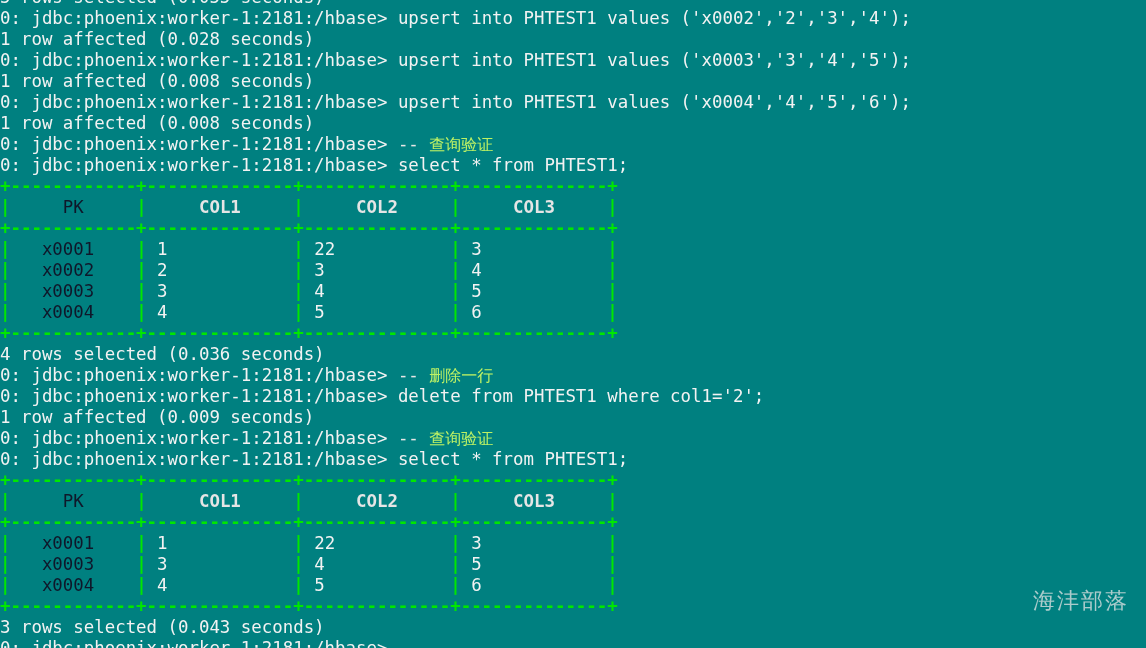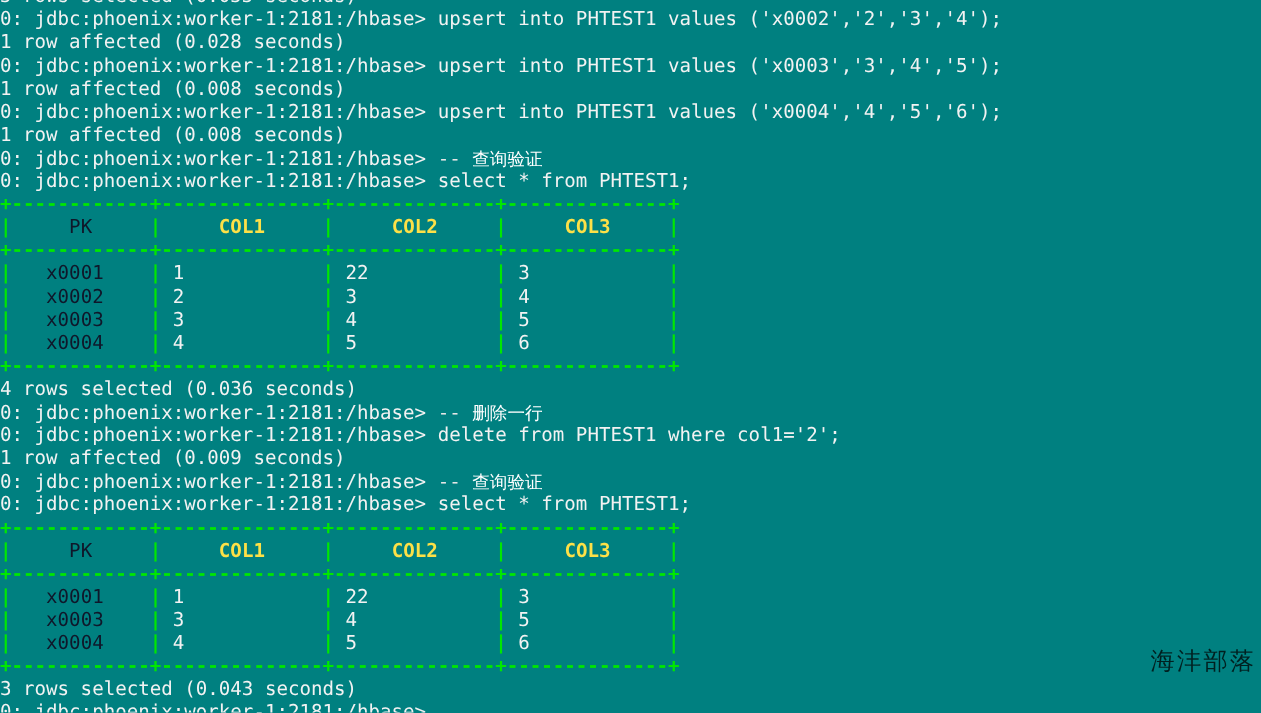--- a/index.html
+++ b/index.html
@@ -35,35 +35,35 @@
   }
   .line {
     height: 21px;
     white-space: pre;
     font-family: "DejaVu Sans Mono", "Liberation Mono", monospace;
   }
   
   .c-white   { color: #f2f2f2; }
   .c-cyan    { color: #0f172a; font-weight: normal; }
   .c-green   { color: #00e800; font-weight: bold; }
-  .c-hdr     { color: #fde047; font-weight: bold; }
+  .c-hdr     { color: #e5e5e5; font-weight: bold; }
   .c-cmt     { color: #e6e6e6; }
   .cjk {
     font-family: "DejaVu Sans", "Liberation Sans", sans-serif;
-    color: #ffffff;
+    color: #bef264;
     font-size: 16px;
   }
   .watermark {
     position: absolute;
-    right: 36px;
+    right: 49px;
     top: 586px;
     font-family: "DejaVu Sans", "Liberation Sans", sans-serif;
     font-size: 22px;
     letter-spacing: 2px;
-    color: #000000;
+    color: #e5e5e5;
     opacity: .75;
     user-select: none;
   }
 </style>
 </head>
 <body>
 
 <div id="terminal">
   <div class="screen" id="screen"><div class="line"><span class="c-white">5 rows selected (0.055 seconds)</span></div><div class="line"><span class="c-white">0: jdbc:phoenix:worker-1:2181:/hbase&gt; </span><span class="c-white">upsert into PHTEST1 values ('x0002','2','3','4');</span></div><div class="line"><span class="c-white">1 row affected (0.028 seconds)</span></div><div class="line"><span class="c-white">0: jdbc:phoenix:worker-1:2181:/hbase&gt; </span><span class="c-white">upsert into PHTEST1 values ('x0003','3','4','5');</span></div><div class="line"><span class="c-white">1 row affected (0.008 seconds)</span></div><div class="line"><span class="c-white">0: jdbc:phoenix:worker-1:2181:/hbase&gt; </span><span class="c-white">upsert into PHTEST1 values ('x0004','4','5','6');</span></div><div class="line"><span class="c-white">1 row affected (0.008 seconds)</span></div><div class="line"><span class="c-white">0: jdbc:phoenix:worker-1:2181:/hbase&gt; </span><span class="c-cmt">-- </span><span class="cjk">查询验证</span></div><div class="line"><span class="c-white">0: jdbc:phoenix:worker-1:2181:/hbase&gt; </span><span class="c-white">select * from PHTEST1;</span></div><div class="line"><span class="c-green">+------------+--------------+--------------+--------------+</span></div><div class="line"><span class="c-green">|</span><span class="c-cyan">     PK     </span><span class="c-green">|</span><span class="c-hdr">     COL1     </span><span class="c-green">|</span><span class="c-hdr">     COL2     </span><span class="c-green">|</span><span class="c-hdr">     COL3     </span><span class="c-green">|</span></div><div class="line"><span class="c-green">+------------+--------------+--------------+--------------+</span></div><div class="line"><span class="c-green">|</span><span class="c-cyan">   x0001    </span><span class="c-green">|</span><span class="c-white"> 1            </span><span class="c-green">|</span><span class="c-white"> 22           </span><span class="c-green">|</span><span class="c-white"> 3            </span><span class="c-green">|</span></div><div class="line"><span class="c-green">|</span><span class="c-cyan">   x0002    </span><span class="c-green">|</span><span class="c-white"> 2            </span><span class="c-green">|</span><span class="c-white"> 3            </span><span class="c-green">|</span><span class="c-white"> 4            </span><span class="c-green">|</span></div><div class="line"><span class="c-green">|</span><span class="c-cyan">   x0003    </span><span class="c-green">|</span><span class="c-white"> 3            </span><span class="c-green">|</span><span class="c-white"> 4            </span><span class="c-green">|</span><span class="c-white"> 5            </span><span class="c-green">|</span></div><div class="line"><span class="c-green">|</span><span class="c-cyan">   x0004    </span><span class="c-green">|</span><span class="c-white"> 4            </span><span class="c-green">|</span><span class="c-white"> 5            </span><span class="c-green">|</span><span class="c-white"> 6            </span><span class="c-green">|</span></div><div class="line"><span class="c-green">+------------+--------------+--------------+--------------+</span></div><div class="line"><span class="c-white">4 rows selected (0.036 seconds)</span></div><div class="line"><span class="c-white">0: jdbc:phoenix:worker-1:2181:/hbase&gt; </span><span class="c-cmt">-- </span><span class="cjk">删除一行</span></div><div class="line"><span class="c-white">0: jdbc:phoenix:worker-1:2181:/hbase&gt; </span><span class="c-white">delete from PHTEST1 where col1='2';</span></div><div class="line"><span class="c-white">1 row affected (0.009 seconds)</span></div><div class="line"><span class="c-white">0: jdbc:phoenix:worker-1:2181:/hbase&gt; </span><span class="c-cmt">-- </span><span class="cjk">查询验证</span></div><div class="line"><span class="c-white">0: jdbc:phoenix:worker-1:2181:/hbase&gt; </span><span class="c-white">select * from PHTEST1;</span></div><div class="line"><span class="c-green">+------------+--------------+--------------+--------------+</span></div><div class="line"><span class="c-green">|</span><span class="c-cyan">     PK     </span><span class="c-green">|</span><span class="c-hdr">     COL1     </span><span class="c-green">|</span><span class="c-hdr">     COL2     </span><span class="c-green">|</span><span class="c-hdr">     COL3     </span><span class="c-green">|</span></div><div class="line"><span class="c-green">+------------+--------------+--------------+--------------+</span></div><div class="line"><span class="c-green">|</span><span class="c-cyan">   x0001    </span><span class="c-green">|</span><span class="c-white"> 1            </span><span class="c-green">|</span><span class="c-white"> 22           </span><span class="c-green">|</span><span class="c-white"> 3            </span><span class="c-green">|</span></div><div class="line"><span class="c-green">|</span><span class="c-cyan">   x0003    </span><span class="c-green">|</span><span class="c-white"> 3            </span><span class="c-green">|</span><span class="c-white"> 4            </span><span class="c-green">|</span><span class="c-white"> 5            </span><span class="c-green">|</span></div><div class="line"><span class="c-green">|</span><span class="c-cyan">   x0004    </span><span class="c-green">|</span><span class="c-white"> 4            </span><span class="c-green">|</span><span class="c-white"> 5            </span><span class="c-green">|</span><span class="c-white"> 6            </span><span class="c-green">|</span></div><div class="line"><span class="c-green">+------------+--------------+--------------+--------------+</span></div><div class="line"><span class="c-white">3 rows selected (0.043 seconds)</span></div><div class="line"><span class="c-white">0: jdbc:phoenix:worker-1:2181:/hbase&gt;</span><span class="c-white"></span></div></div>
   <div class="watermark">海沣部落</div>

